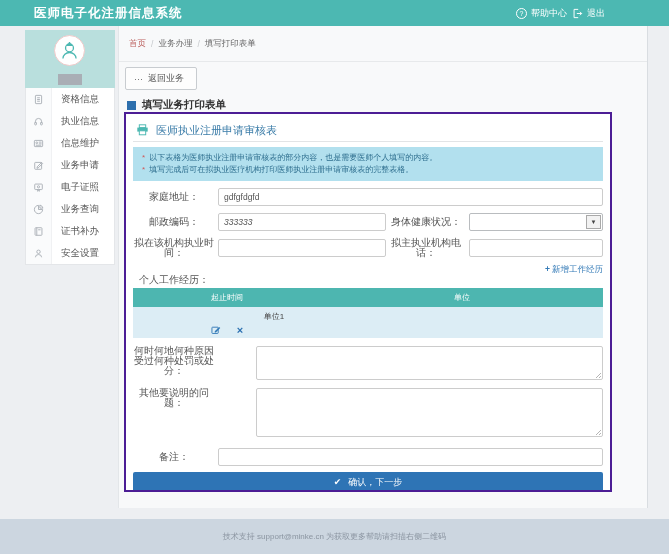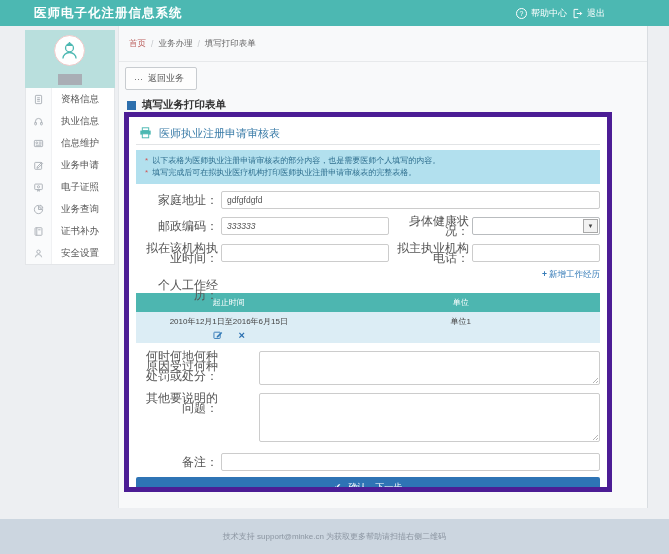--- a/index.html
+++ b/index.html
@@ -45,32 +45,32 @@
   .toolbar { height:33px; display:flex; align-items:center; padding-left:6px; }
   .back-btn { display:inline-flex; align-items:center; gap:5px; background:#fdfdfd;
     border:1px solid #c8ccd0; border-radius:2px; font-size:9px; color:#555; padding:4px 12px 4px 8px; cursor:pointer; }
   .dots-icon { font-size:9px; color:#666; line-height:4px; }
   .section-title { display:flex; align-items:center; gap:6px; padding-left:8px; height:20px; }
   .square-bullet { width:9px; height:9px; background:#2d6fad; }
   .section-title-text { font-size:10.5px; font-weight:bold; color:#333; }
 
   
   .panel { position:absolute; left:5px; top:86px; width:488px; height:380px;
-    background:#fff; border:5px solid #4c1d95; padding:5px 7px; overflow:hidden; }
+    background:#fff; border:2px solid #4c1d95; padding:5px 7px; overflow:hidden; }
   .panel-header { height:23px; display:flex; align-items:center; gap:7px;
     border-bottom:1px solid #e2e4e6; padding-left:3px; }
   .printer-svg { width:13px; height:12px; }
   .panel-title { font-size:11px; color:#3a7ca8; }
   .info-box { margin-top:5px; background:var(--infoBg); padding:5px 9px; }
   .info-line { font-size:8px; line-height:12px; color:var(--infoText); display:flex; gap:4px; }
   .info-star { color:#cf5a5a; }
 
   .frow { display:flex; align-items:center; margin-top:7px; }
   .frow-top { display:flex; align-items:flex-start; margin-top:8px;gap:38px; }
-  .flabel { width:82px; text-align:right; font-size:12px; color:#555; flex-shrink:0; line-height:10px; }
+  .flabel { width:82px; text-align:center; font-size:10px; color:#555; flex-shrink:0; line-height:10px; }
   .tinput { height:18px; border:1px solid #ccc; border-radius:2px; background:#fff;
     font-size:8.5px; color:#555; padding:0 5px; font-family:inherit; margin-left:3px; }
   .grow { flex:1; }
   .w152 { width:168px;font-style:italic; }
   .lbl2 { width:80px; }
   .select-box { flex:1; height:18px; border:1px solid #b9bcbf; border-radius:2px; background:#fff;
     margin-left:3px; position:relative; cursor:pointer; }
   .select-arrow-btn { position:absolute; right:1px; top:1px; bottom:1px; width:15px;
     background:#f2f2f2; border:1px solid #a9a9a9; display:flex; align-items:center;
     justify-content:center; font-size:6px; color:#444; }
@@ -290,21 +290,20 @@
       <span class="flabel">个人工作经历：</span>
     </div>
 
     <div class="wtable">
       <div class="thead">
         <span class="col1">起止时间</span>
         <span class="col2">单位</span>
       </div>
       <div class="trow">
         <div class="trow-line1">
-          <span class="col1">2010年12月1日至2016年6月15日</span>
           <span class="col2">单位1</span>
         </div>
         <div class="trow-icons">
           <svg class="edit-svg" viewBox="0 0 16 16">
             <rect x="1.5" y="3.5" width="10" height="10" rx="1" fill="none" stroke="#337ab7" stroke-width="1.5"></rect>
             <path d="M6 10 L13 3 l1.8 1.8 L7.8 11.8 L6 12 z" fill="#337ab7"></path>
           </svg>
           <span class="del-x">×</span>
         </div>
       </div>

